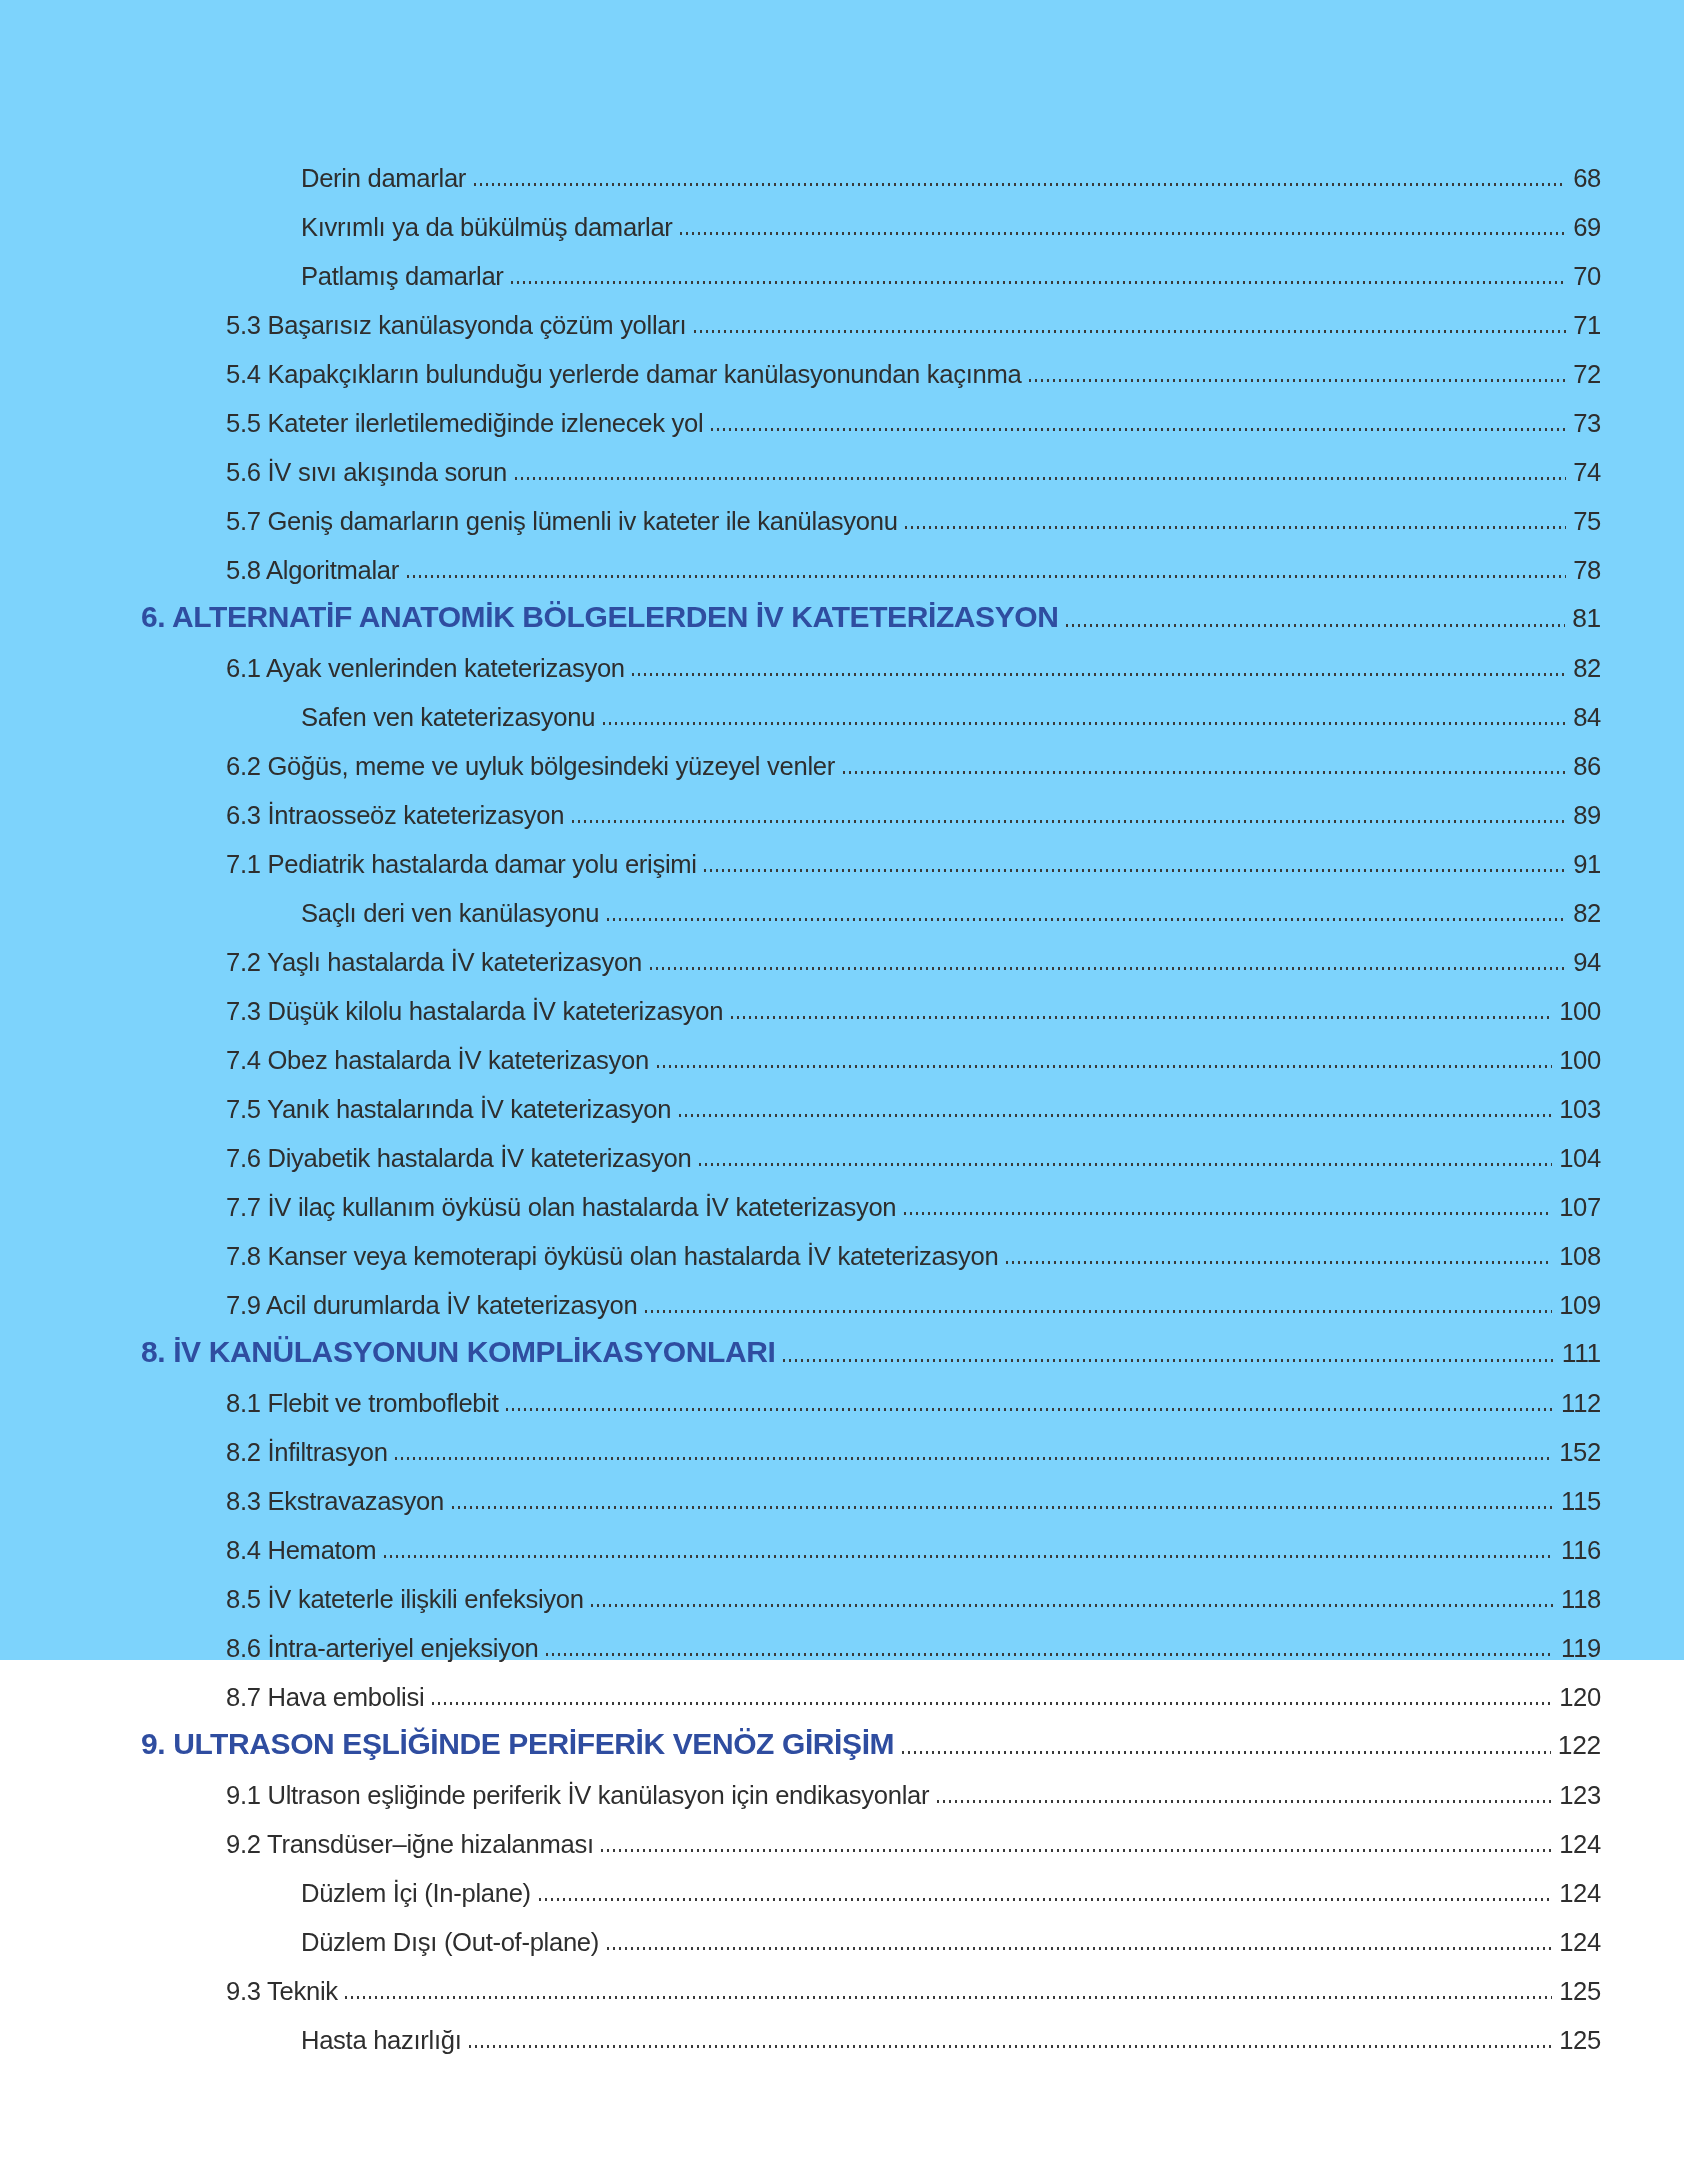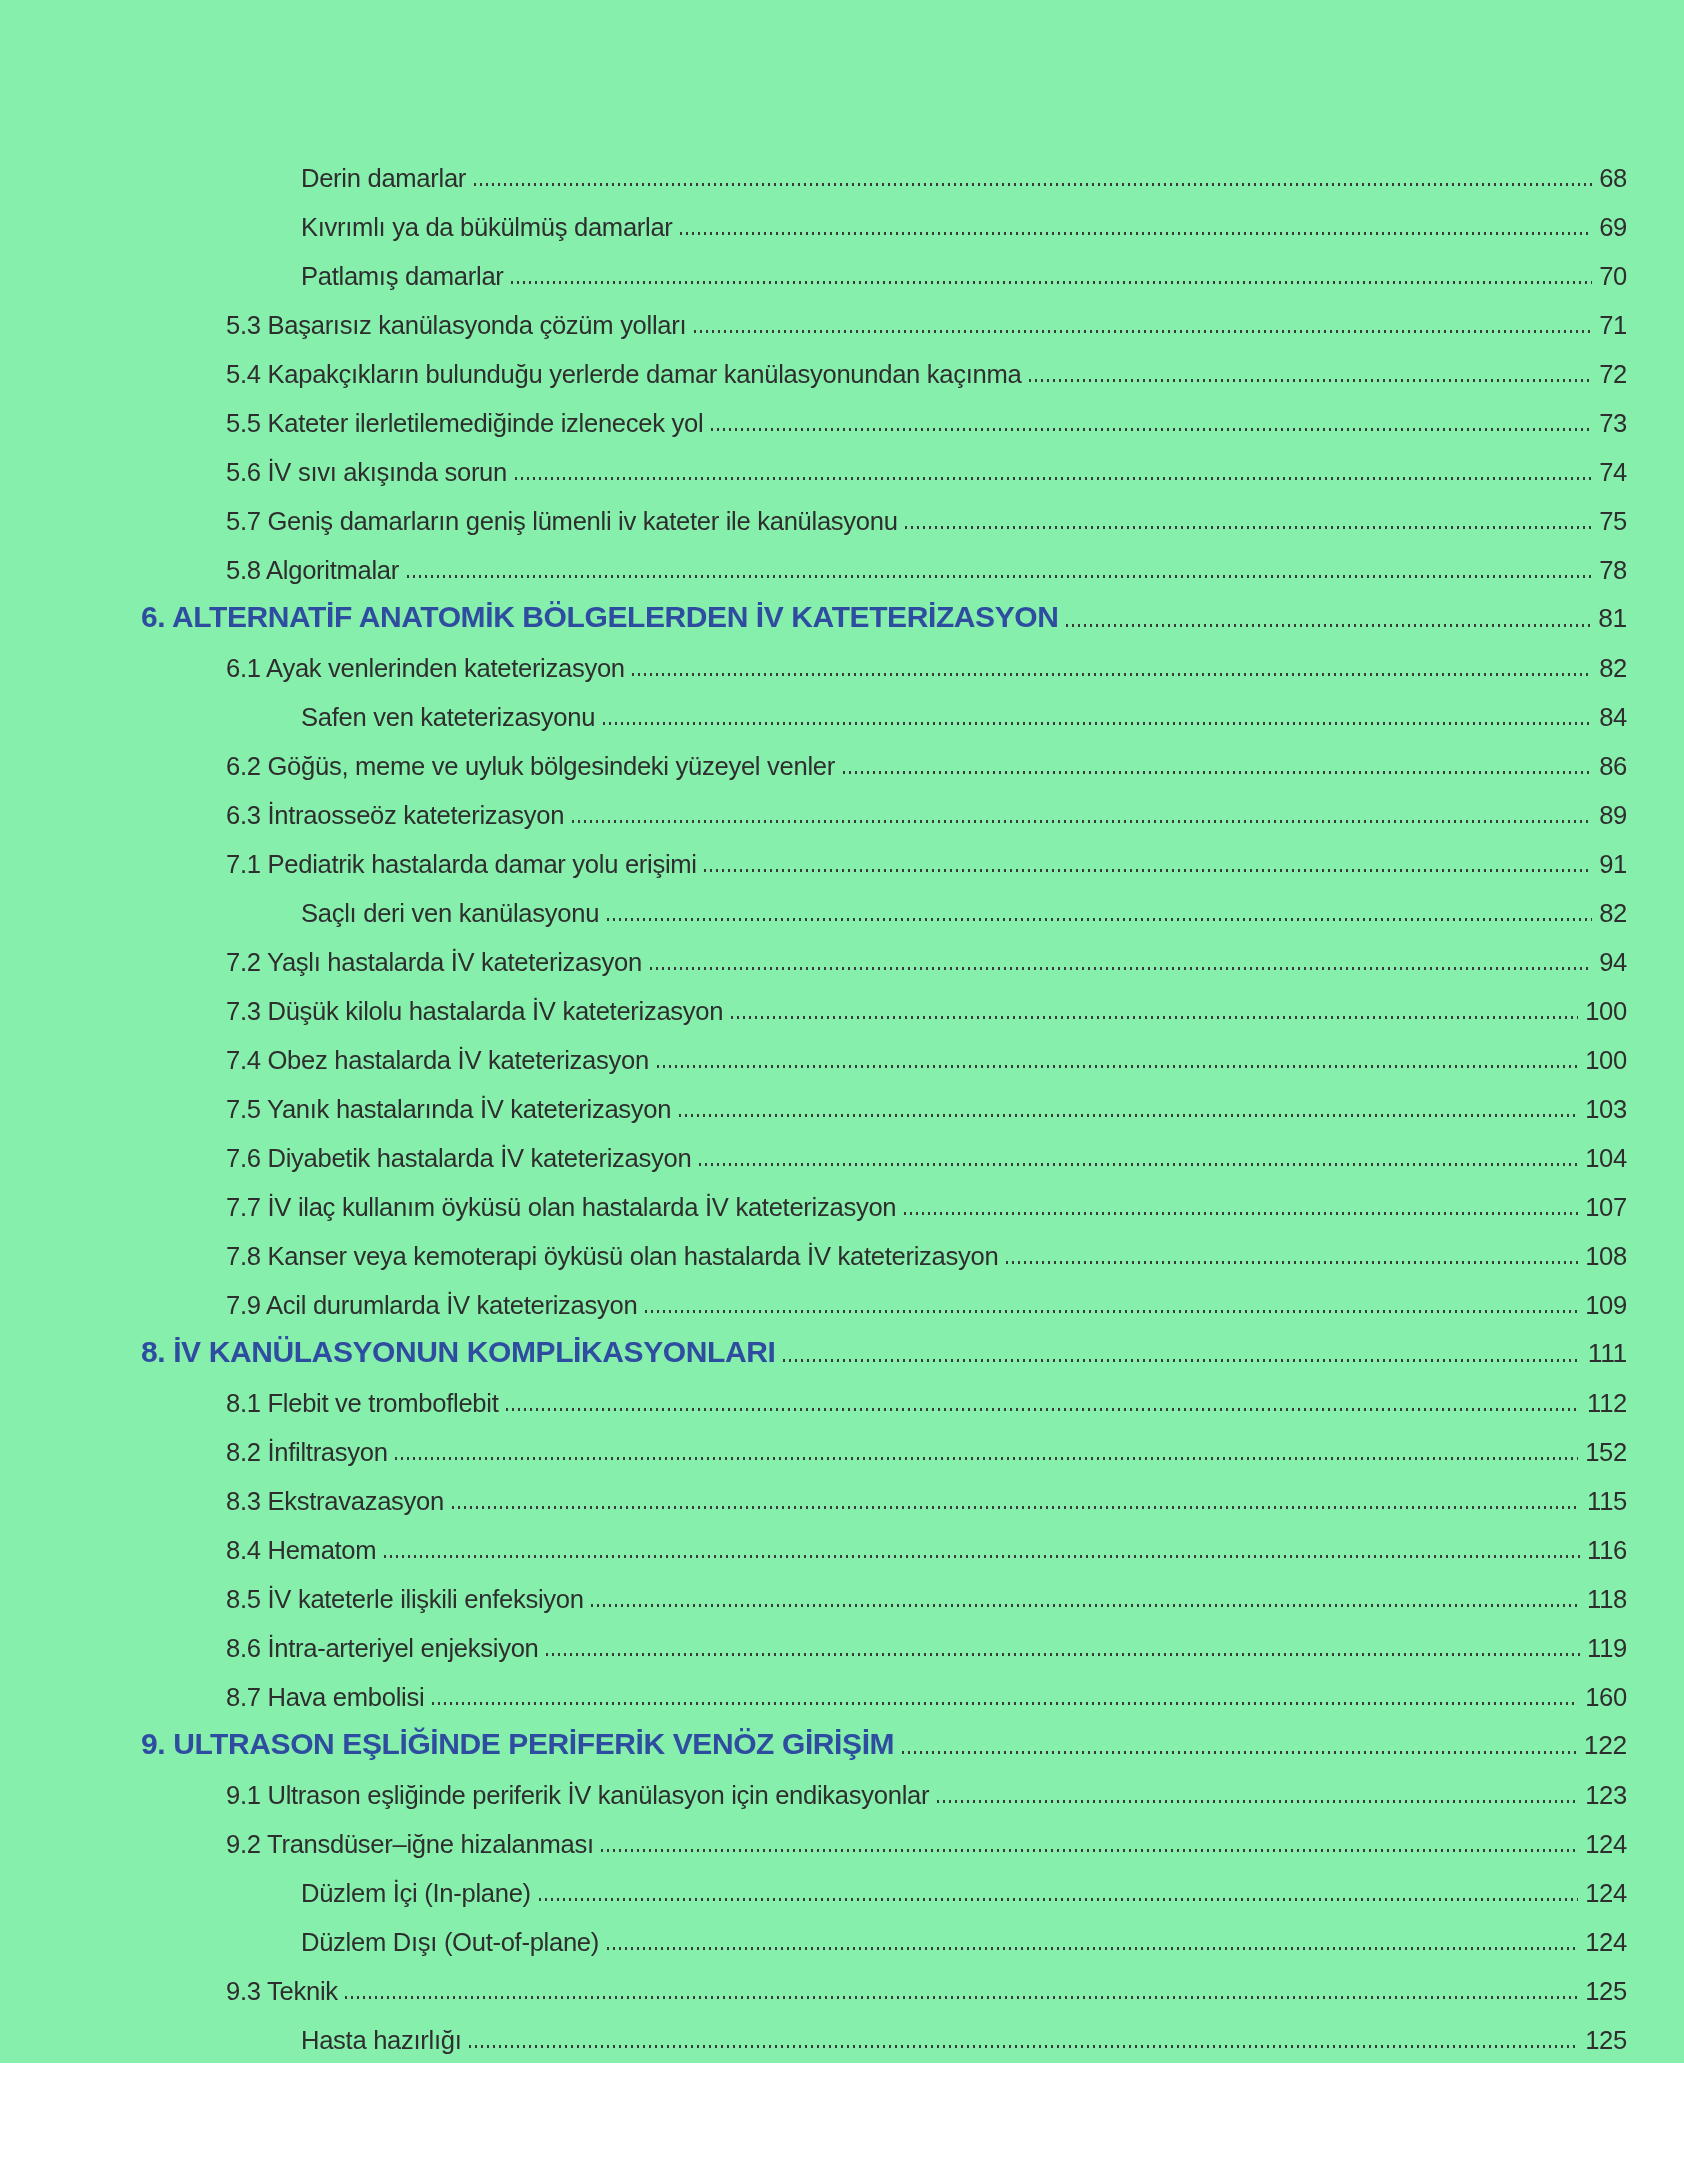--- a/index.html
+++ b/index.html
@@ -10,23 +10,23 @@
   body {
     width: 1685px;
     height: 2181px;
     font-family: "Liberation Sans", sans-serif;
     color: #2e2e2e;
     overflow: hidden;
   }
   .page {
     box-sizing: border-box;
     width: 1685px;
-    height: 2063px;
-    padding: 143px 58px 0 141px;
-    background: #86efac;
+    height: 1660px;
+    padding: 143px 84px 0 141px;
+    background: #7dd3fc;
   }
   .toc-list {
     width: 100%;
   }
   .toc-row {
     display: flex;
     align-items: flex-end;
     height: 49px;
     box-sizing: border-box;
     font-size: 25.6px;
@@ -255,21 +255,21 @@
 
   <div class="toc-row lvl-section">
     <span class="label">8.6 İntra-arteriyel enjeksiyon</span>
     <span class="leader"></span>
     <span class="pagenum">119</span>
   </div>
 
   <div class="toc-row lvl-section">
     <span class="label">8.7 Hava embolisi</span>
     <span class="leader"></span>
-    <span class="pagenum">160</span>
+    <span class="pagenum">120</span>
   </div>
 
   <div class="toc-row lvl-chapter">
     <span class="label">9. ULTRASON EŞLİĞİNDE PERİFERİK VENÖZ GİRİŞİM</span>
     <span class="leader"></span>
     <span class="pagenum">122</span>
   </div>
 
   <div class="toc-row lvl-section">
     <span class="label">9.1 Ultrason eşliğinde periferik İV kanülasyon için endikasyonlar</span>

